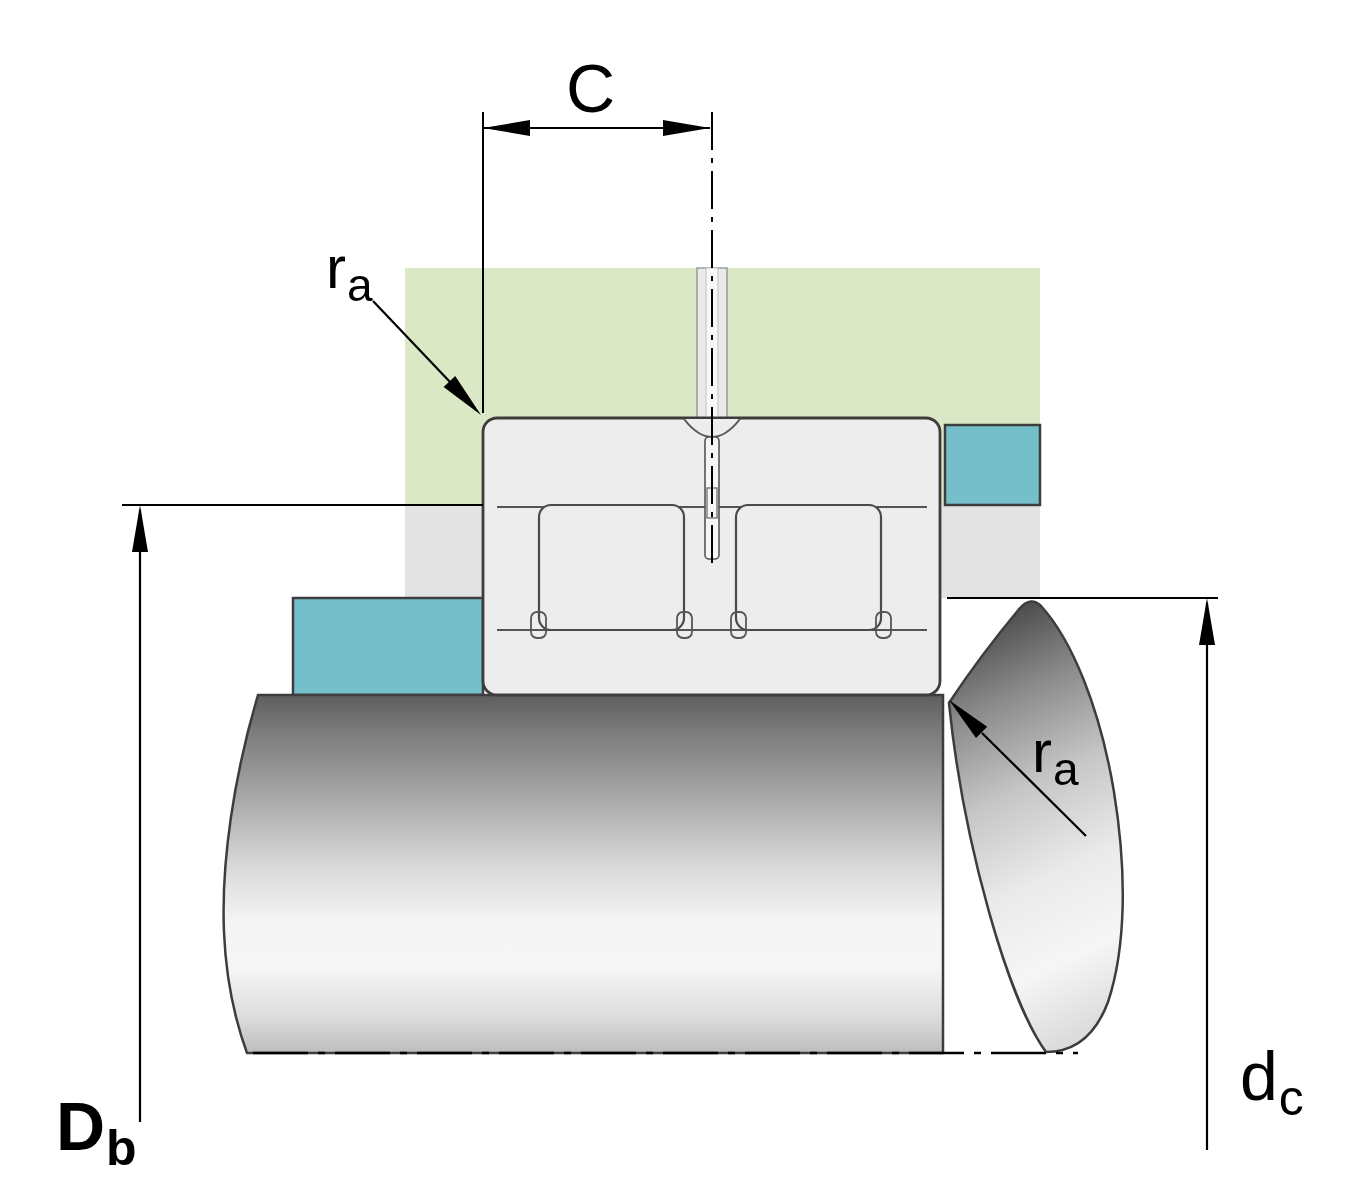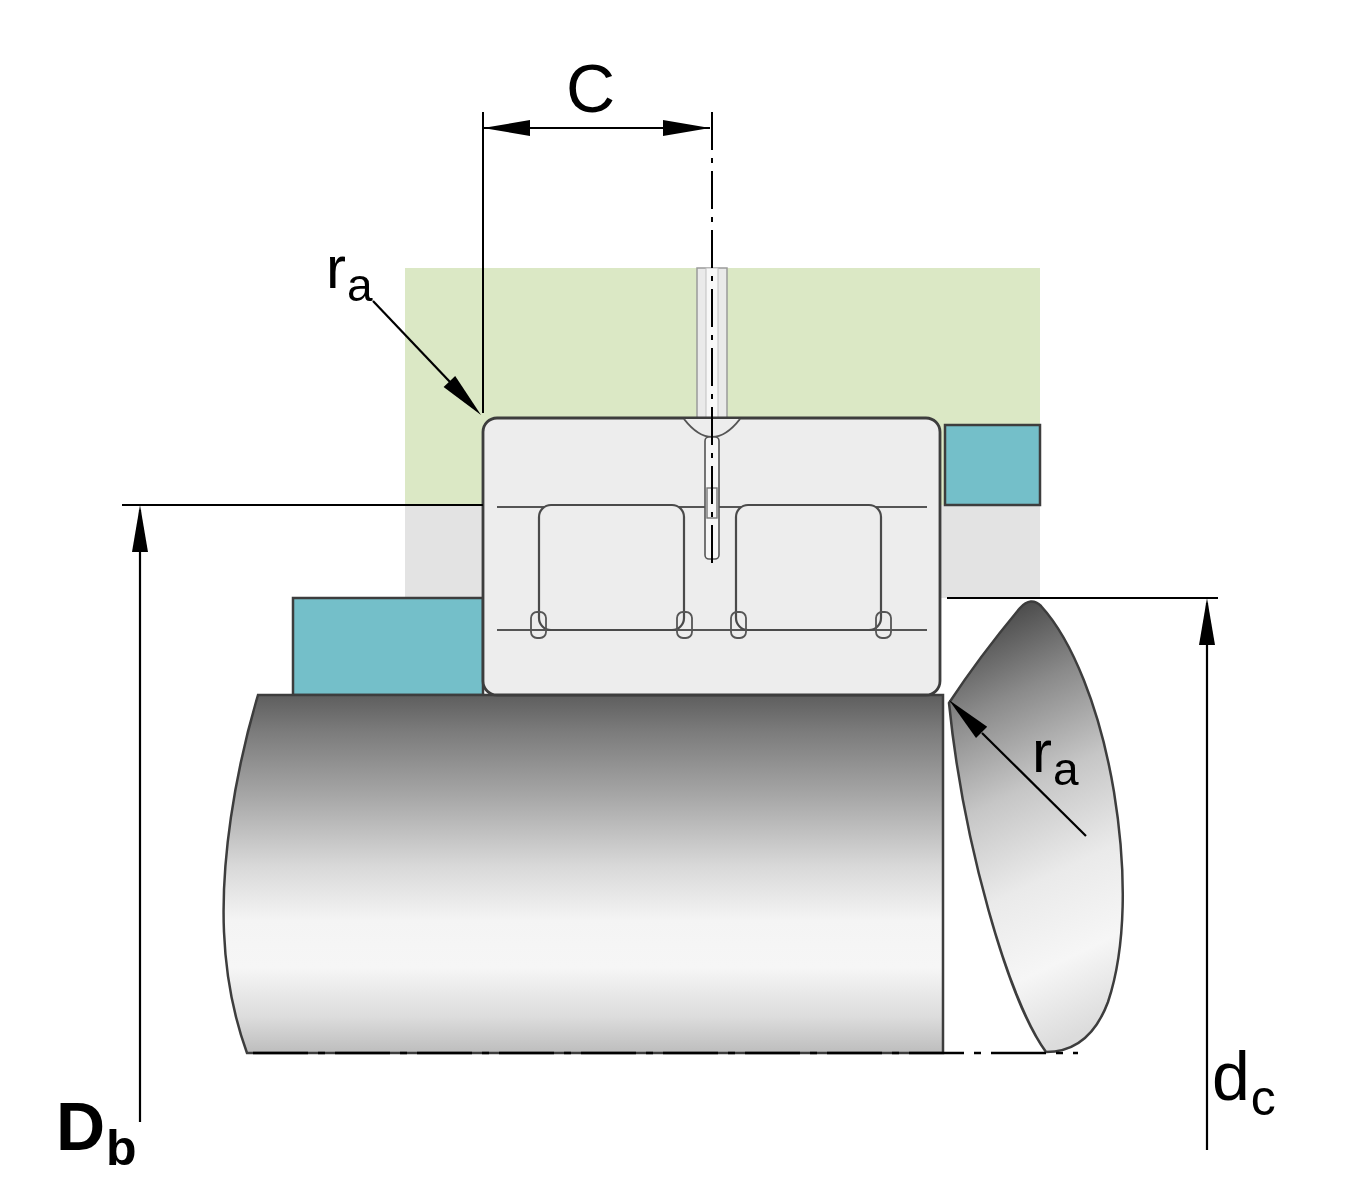--- a/index.html
+++ b/index.html
@@ -14,21 +14,21 @@
   .stage svg { position: absolute; left: 0; top: 0; }
   .lbl { position: absolute; color: #000; line-height: 1; white-space: nowrap; }
   .lbl .main { font-size: 68px; }
   .lbl .sub  { font-size: 50px; position: relative; top: 15px; left: 1px; }
   .lbl.small .main { font-size: 60px; }
   .lbl.small .sub  { font-size: 46px; top: 13px; }
   #lbl-c       { left: 566px;  top: 54px;  }
   #lbl-ra-top  { left: 326px;  top: 238px; }
   #lbl-ra-bot  { left: 1032px; top: 722px; }
   #lbl-db      { left: 56px;   top: 1092px; font-weight: bold; }
-  #lbl-dc      { left: 1212px; top: 1042px; text-align: center; }
+  #lbl-dc      { left: 1240px; top: 1042px; text-align: center; }
 </style>
 </head>
 <body>
 
 <div class="stage">
 
   <svg width="1350" height="1200" viewBox="0 0 1350 1200">
     <defs>
       <linearGradient id="shaftGrad" gradientUnits="userSpaceOnUse" x1="0" y1="695" x2="0" y2="1053">
         <stop offset="0" stop-color="#5e5e5e"></stop>

